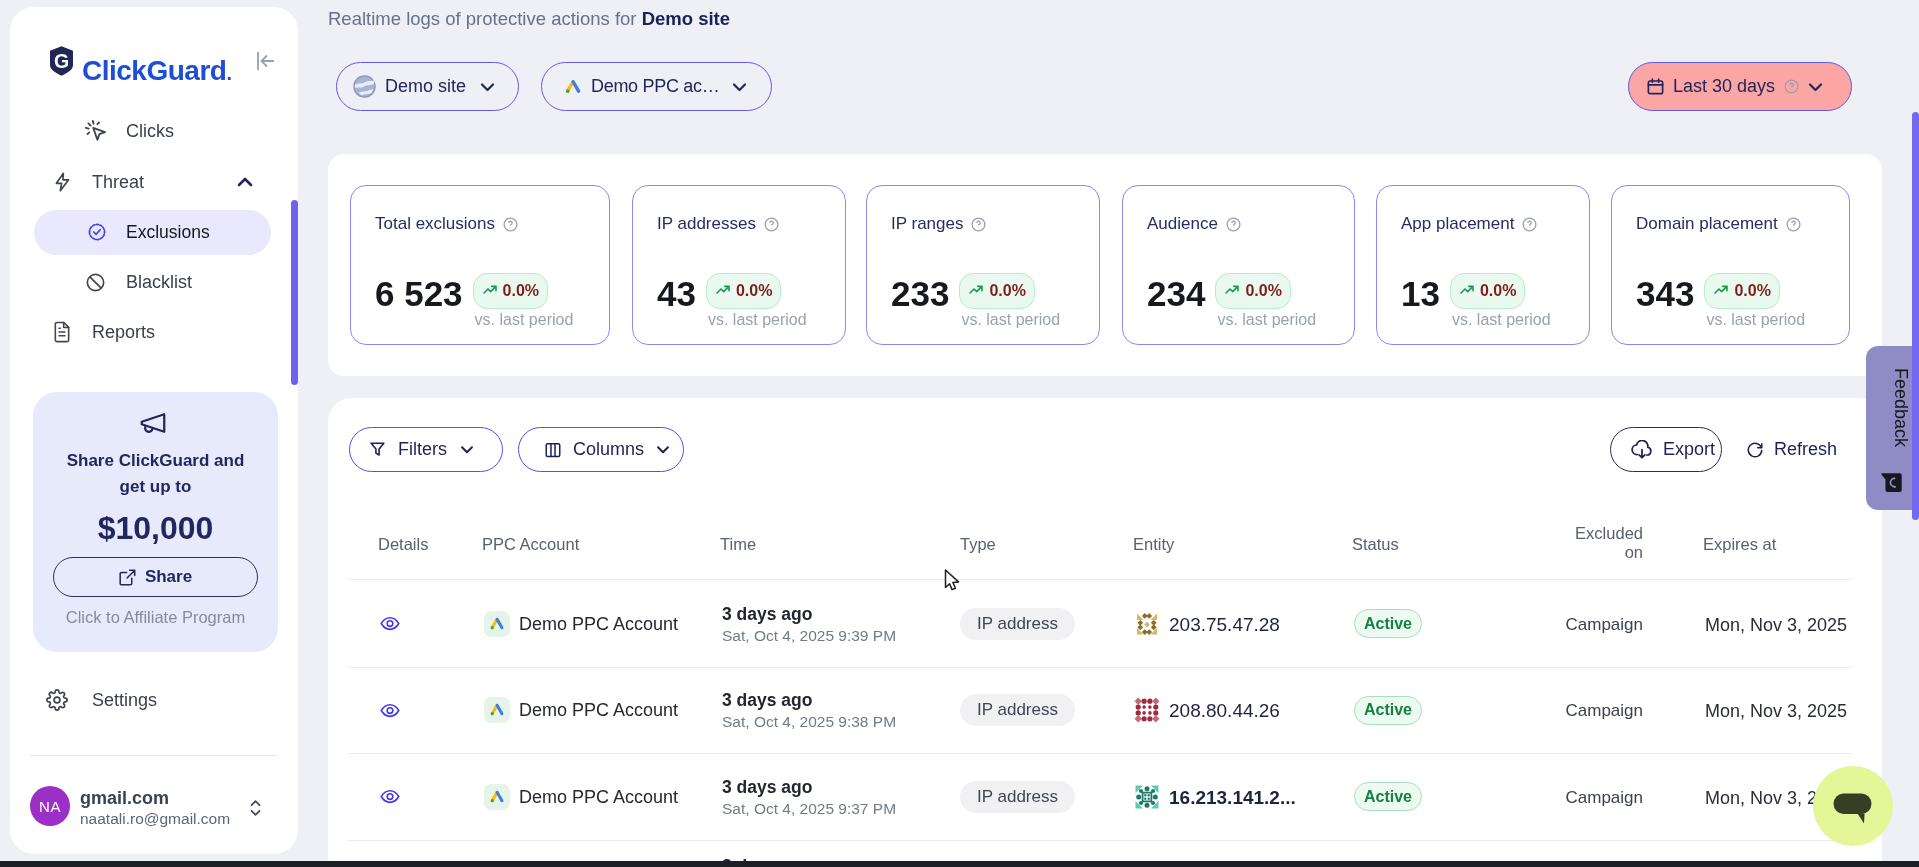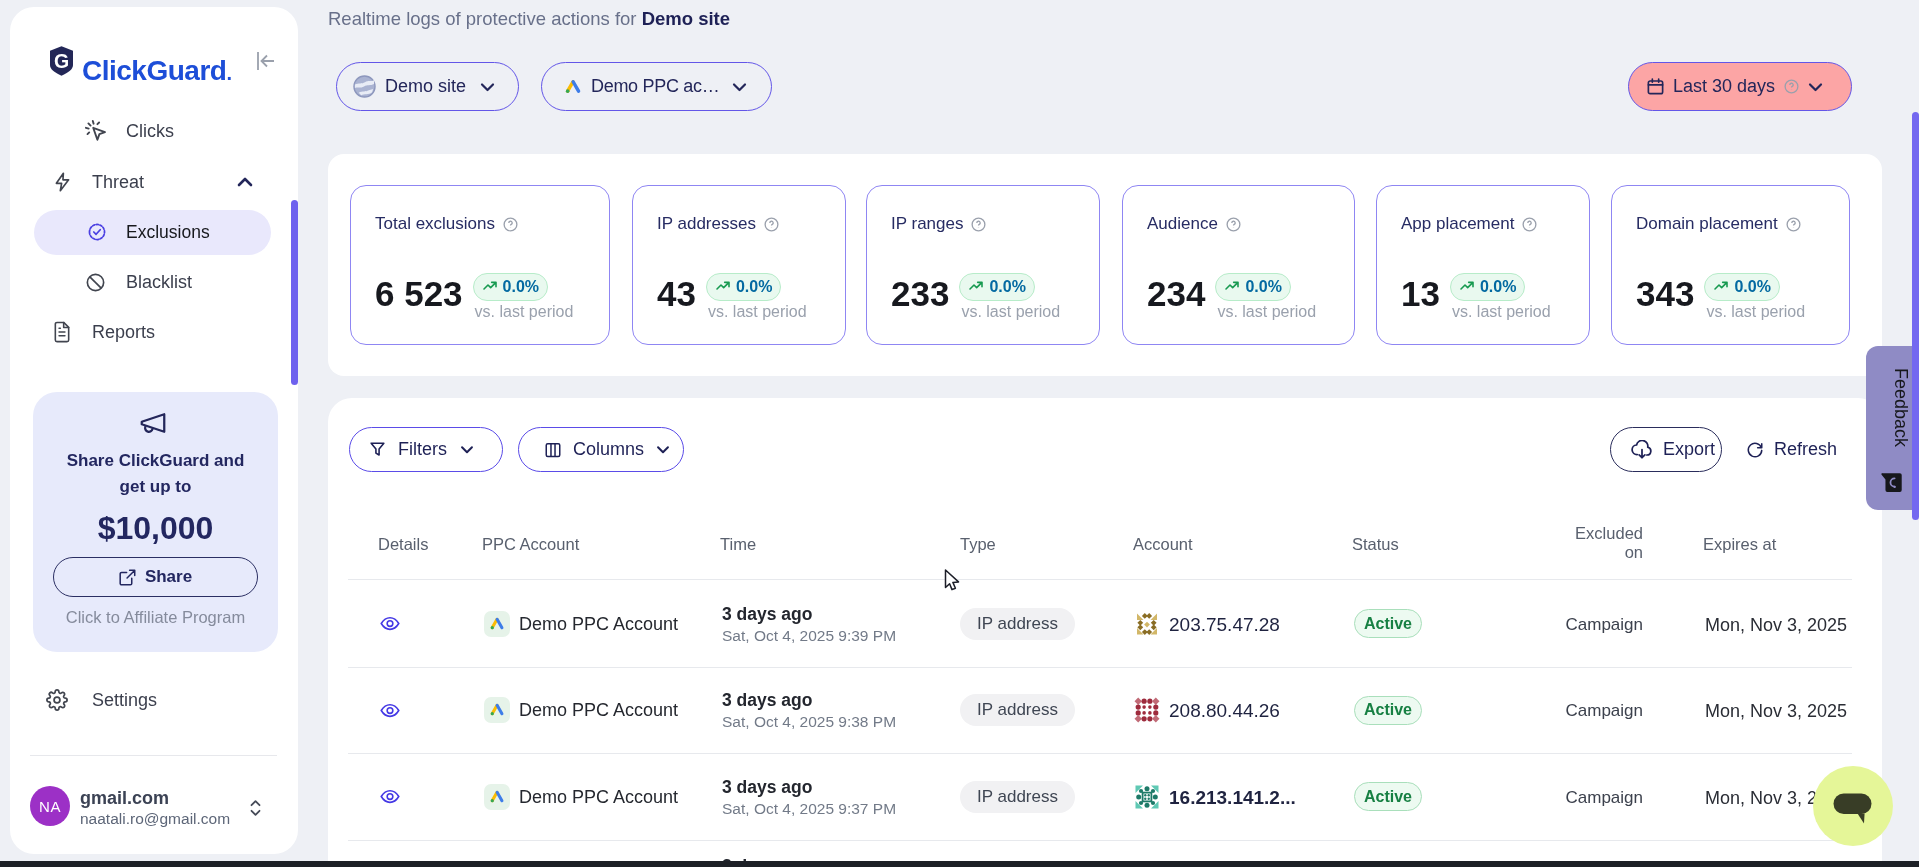--- a/index.html
+++ b/index.html
@@ -20,21 +20,21 @@
 
 .selpill { top:62px; height:49px; border:1px solid #6356e8; border-radius:24.5px; display:flex; align-items:center; color:#23265a; font-size:18px; font-weight:500; }
 
 
 #stats { left:328px; top:154px; width:1554px; height:222px; background:#fff; border-radius:16px; }
 .card { position:absolute; top:31px; height:160px; border:1px solid #8f86f3; border-radius:16px; background:#fff; }
 .card .title { position:absolute; left:24px; top:28px; height:20px; display:flex; align-items:center; gap:8px; font-size:17px; color:#272c63; white-space:nowrap; }
 .card .row2 { position:absolute; left:24px; top:85px; display:flex; align-items:flex-start; }
 .card .num { font-size:35px; font-weight:700; color:#17191f; line-height:46px; white-space:nowrap; }
 .gcol { margin-left:10px; margin-top:2px; display:flex; flex-direction:column; align-items:flex-start; }
-.gpill { height:28px; padding:0 8px; background:#e9f9ef; border:1px solid #b7ecc9; border-radius:14px; display:flex; align-items:center; gap:5px; color:#0369a1; font-size:16px; font-weight:600; }
+.gpill { height:36px; padding:0 8px; background:#e9f9ef; border:1px solid #b7ecc9; border-radius:14px; display:flex; align-items:center; gap:5px; color:#7f1d1d; font-size:16px; font-weight:600; }
 .vslast { margin-top:2px; margin-left:2px; font-size:16px; color:#9aa1ad; }
 
 
 #tablebox { left:328px; top:398px; width:1554px; height:464px; background:#fff; border-radius:24px 24px 0 0; }
 .btn-pill { position:absolute; top:29px; height:45px; border:1px solid #5b4ce8; border-radius:22.5px; display:flex; align-items:center; color:#1e2156; font-size:18px; font-weight:500; }
 .hdr { position:absolute; font-size:16.5px; color:#59606e; }
 .sep { position:absolute; left:20px; right:30px; height:1px; background:#e7e9ed; }
 .cell { position:absolute; }
 .typepill { height:32px; padding:8px 17px; background:#f1f1f3; border-radius:16px; display:flex; align-items:center; color:#3f4653; font-size:17px; }
 .activepill { width:68px; height:29px; background:#edfaf1; border:1px solid #a9dfbb; border-radius:14.5px; display:flex; align-items:center; justify-content:center; color:#178043; font-size:16px; font-weight:700; }
@@ -295,21 +295,21 @@
     <svg width="18" height="18" viewBox="0 0 24 24" fill="none" stroke="#1e2156" stroke-width="2" stroke-linecap="round" stroke-linejoin="round">
         <path d="M20.5 9 A9 9 0 1 0 21 12.5 M21 3.5 V9 H15.5"></path>
       </svg>
     <span style="margin-left:10px;">Refresh</span>
   </div>
 
   <div class="hdr" style="left:50px; top:137px;">Details</div>
   <div class="hdr" style="left:154px; top:137px;">PPC Account</div>
   <div class="hdr" style="left:392px; top:137px;">Time</div>
   <div class="hdr" style="left:632px; top:137px;">Type</div>
-  <div class="hdr" style="left:805px; top:137px;">Account</div>
+  <div class="hdr" style="left:805px; top:137px;">Entity</div>
   <div class="hdr" style="left:1024px; top:137px;">Status</div>
   <div class="hdr" style="left:1215px; top:126px; width:100px; text-align:right;">Excluded<br>on</div>
   <div class="hdr" style="left:1375px; top:137px;">Expires at</div>
   <div class="sep" style="top:181px;"></div>
 </div>
 
 <div id="rows">
   <div class="abs cell" style="left:380px; top:616px;">
       <svg width="20" height="15" viewBox="0 0 24 17" fill="none" stroke="#4438e5" stroke-width="1.9">
     <path d="M1.5 8.5 C4.5 3.5 8 1.5 12 1.5 C16 1.5 19.5 3.5 22.5 8.5 C19.5 13.5 16 15.5 12 15.5 C8 15.5 4.5 13.5 1.5 8.5 Z"></path>

